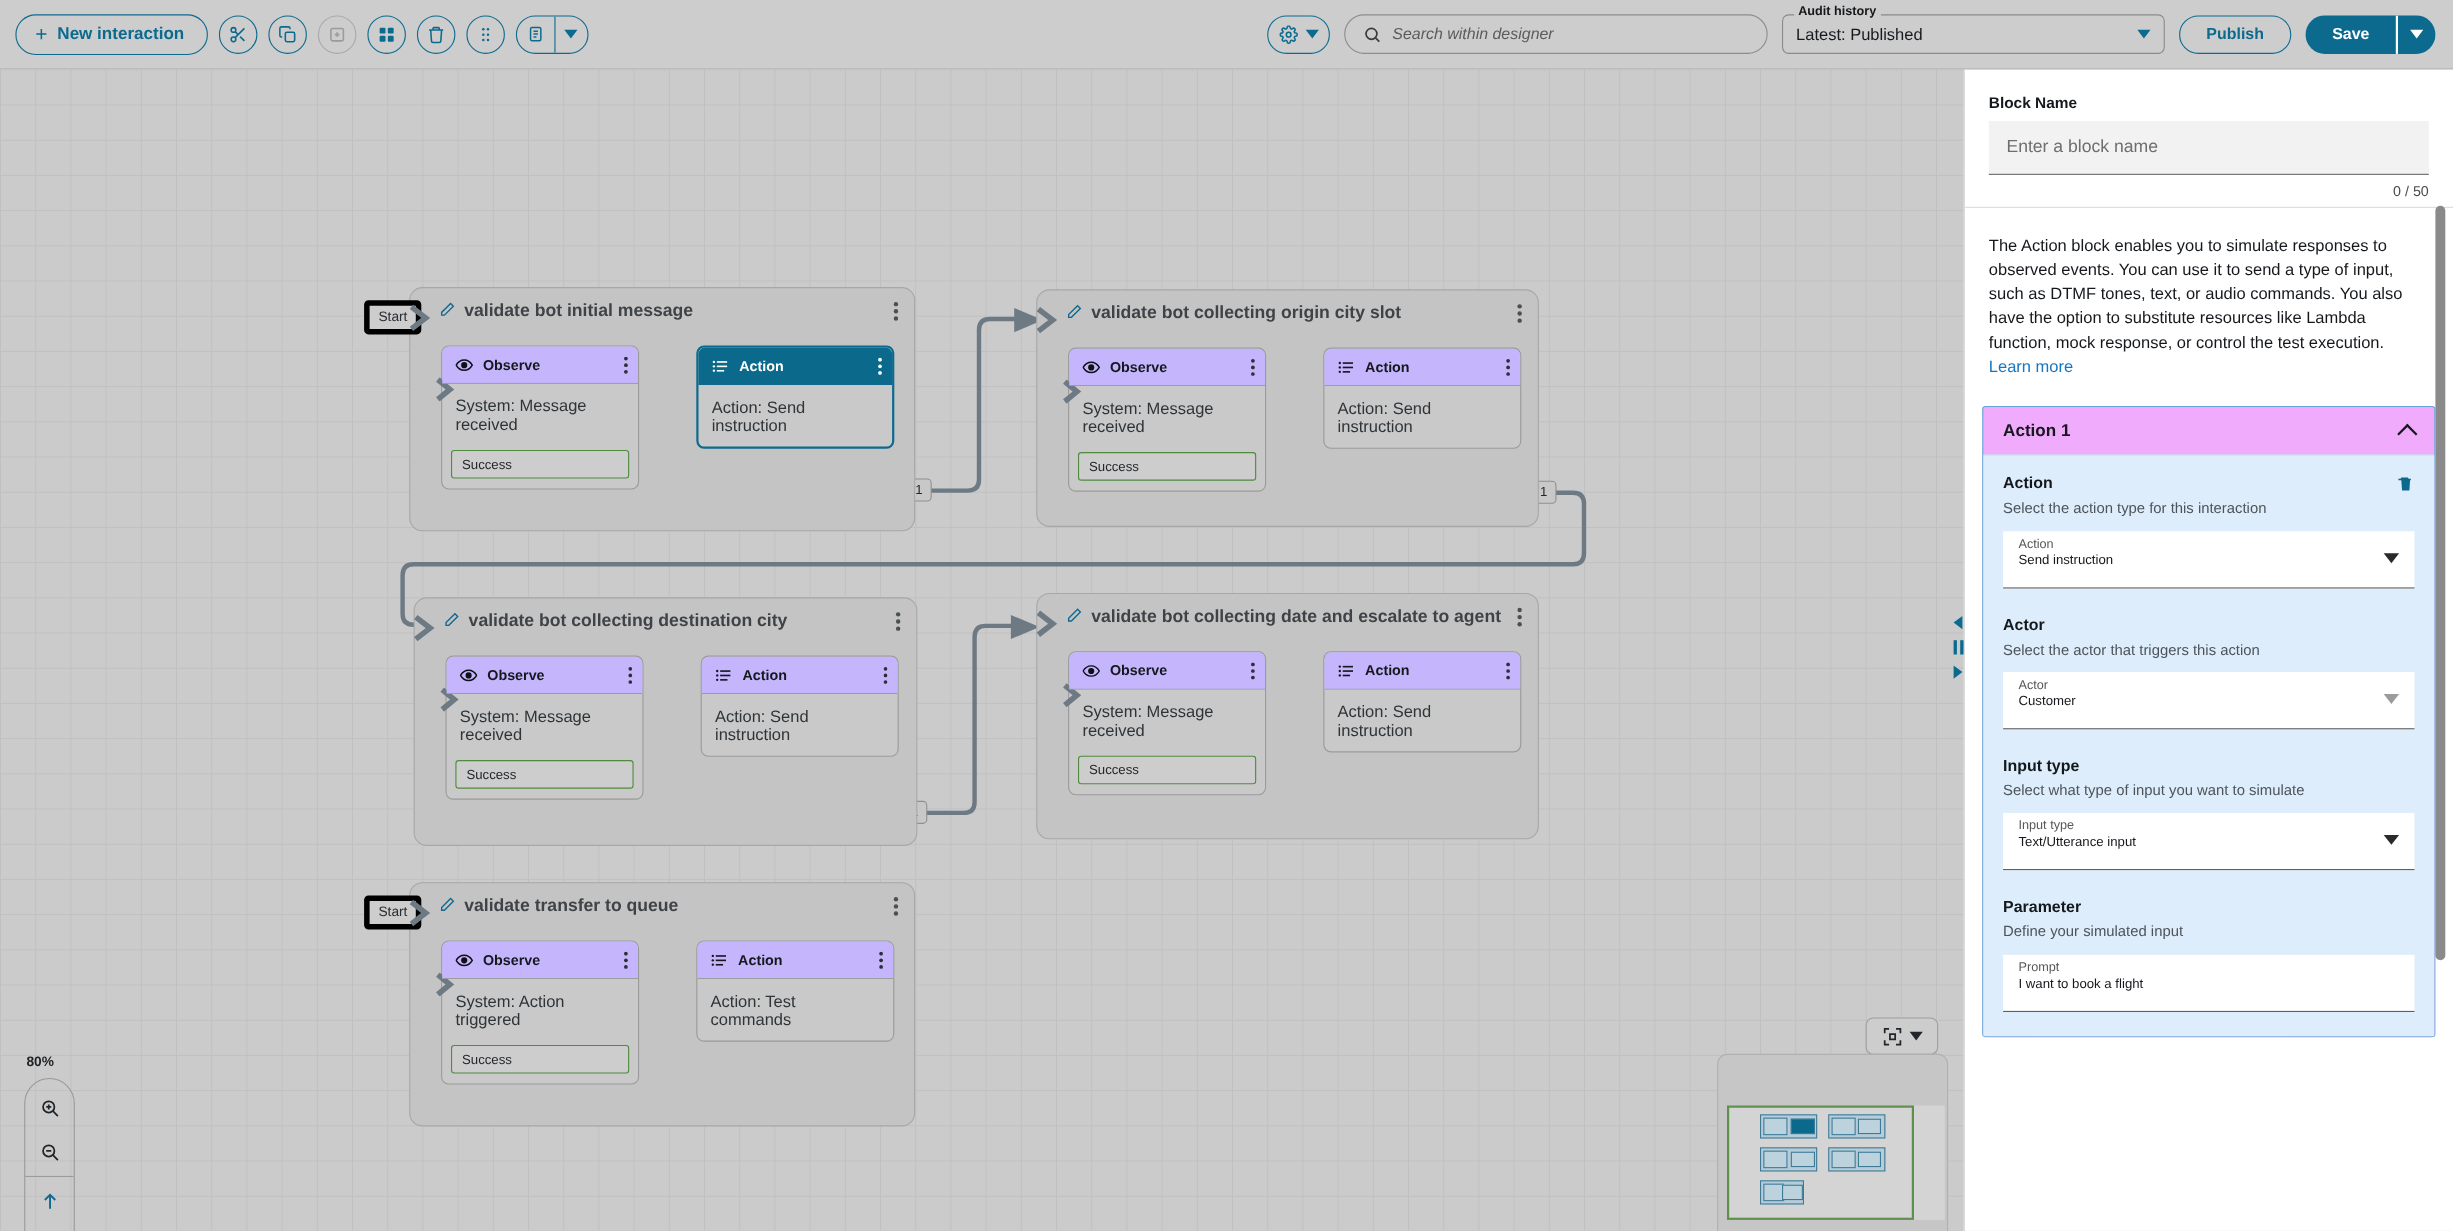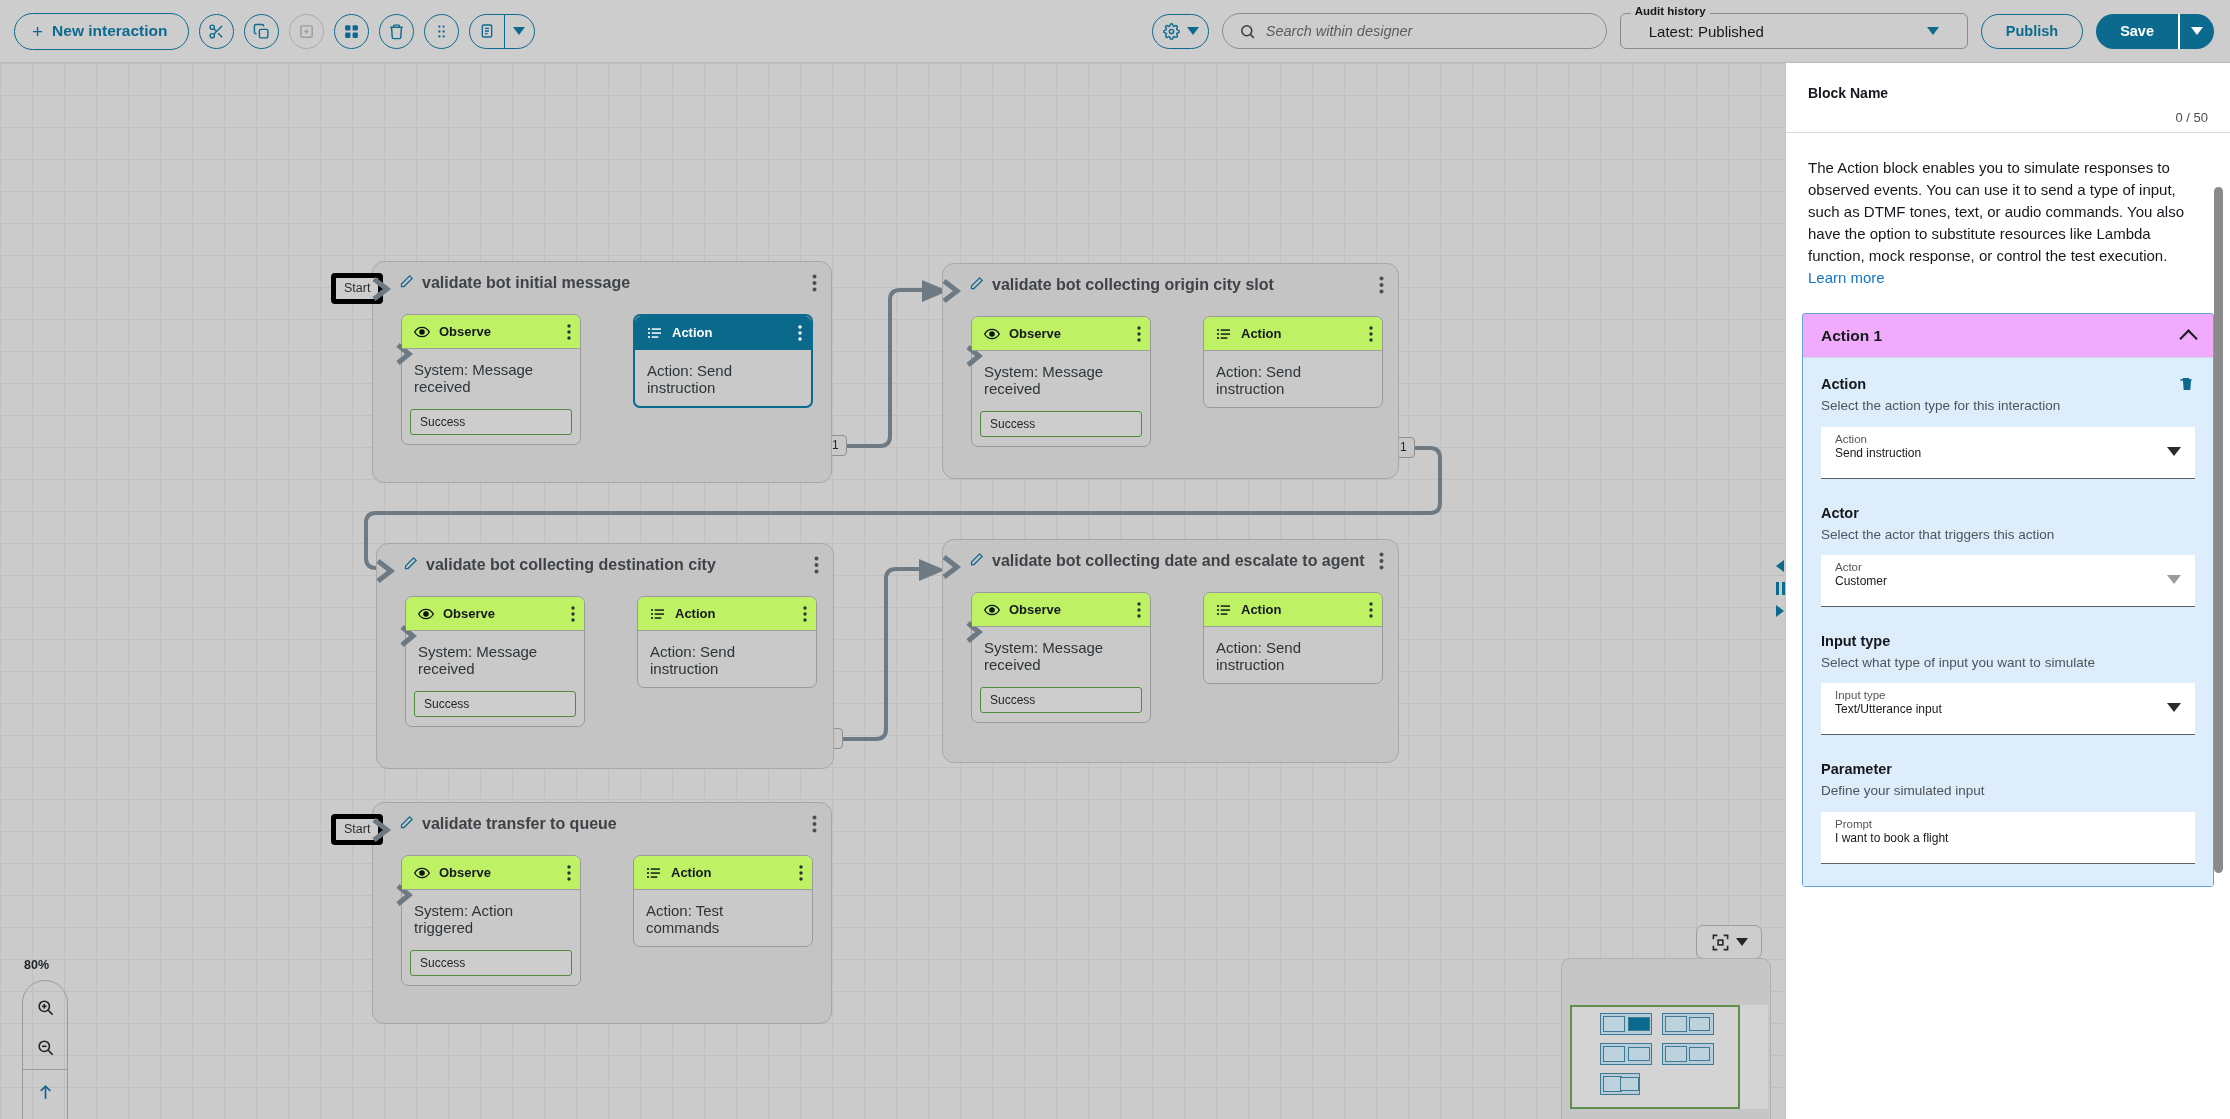--- a/index.html
+++ b/index.html
@@ -52,21 +52,21 @@
     height: 35px; border: 1.6px solid #0c6a8e; border-radius: 18px;
     display: flex; align-items: center; padding: 0 9px 0 10px; gap: 7px; cursor: pointer;
   }
   .search-box {
     width: 385px; height: 36px; border: 1px solid #8d8d8d; border-radius: 19px;
     background: transparent; display: flex; align-items: center; gap: 10px; padding: 0 16px;
   }
   .search-ph { font-size: 14.5px; font-style: italic; color: #5c5c5c; }
   .audit-field {
     width: 348px; height: 36px; border: 1px solid #8a8a8a; border-radius: 6px;
-    position: relative; display: flex; align-items: center; padding: 0 28px;
+    position: relative; display: flex; align-items: center; padding: 0 12px;
   }
   .audit-legend {
     position: absolute; top: -9px; left: 10px; background: #cdcdcd;
     font-size: 11.5px; font-weight: bold; color: #15171a; padding: 0 4px;
   }
   .audit-val { font-size: 15px; color: #16191d; }
   .audit-caret { margin-left: auto; width:0;height:0;
     border-left:6px solid transparent;border-right:6px solid transparent;border-top:8px solid #0c6a8e; }
   .publish-btn {
     height: 35px; padding: 0 24px; border: 1.6px solid #0c6a8e; border-radius: 18px;
@@ -107,21 +107,21 @@
   }
   .grp-arrow { position:absolute; left: -2px; top: 14px; }
 
   
   .node {
     position: absolute; width: 180px; border-radius: 7px;
     background: #c9c9c9; border: 1px solid #9a9a9a; overflow: visible;
   }
   .node-hd {
     height: 34px; display: flex; align-items: center; gap: 9px;
-    padding: 0 10px 0 12px; background: #bef264;
+    padding: 0 10px 0 12px; background: #c4b5fd;
     border-bottom: 1px solid #9d9d9d; border-radius: 6px 6px 0 0;
     position: relative;
   }
   .node-hd .nm { font-size: 13px; font-weight: bold; color: #14181c; }
   .node-hd .kb { position: absolute; right: 9px; top: 9px; cursor: pointer; }
   .node-body { padding: 12px 12px 10px 12px; font-size: 15px; color: #2e3438; min-height: 46px; }
   .node-port {
     margin: 4px 8px 9px 8px; border: 1px solid #4f8a3f; border-radius: 3px;
     background: #cdcdcd; font-size: 12px; color: #22262a; padding: 5px 9px;
   }
@@ -728,20 +728,21 @@
     <span class="pause">
         <i></i>
         <i></i>
       </span>
     <span class="tri-r"></span>
   </div>
 
   <div class="rpanel">
     <div class="rp-top">
       <div class="rp-label">Block Name</div>
+      <input class="rp-input" placeholder="Enter a block name" style="">
       <div class="rp-count">0 / 50</div>
     </div>
     <div class="rp-div"></div>
 
     <div class="rp-desc">
       <span>The Action block enables you to simulate responses to observed events. You can use it to send a type of input, such as DTMF tones, text, or audio commands. You also have the option to substitute resources like Lambda function, mock response, or control the test execution. </span><span class="rp-link">Learn more</span>
     </div>
 
     <div class="acc">
       <div class="acc-hd">

